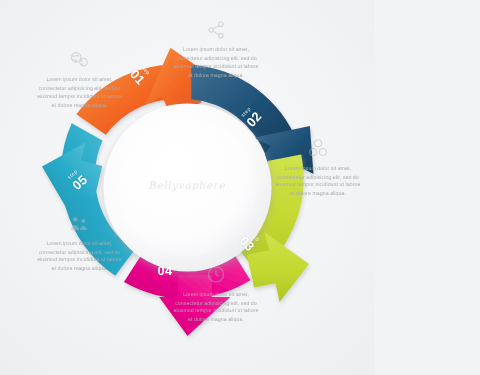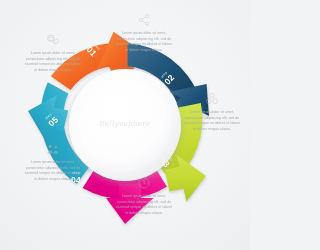--- a/index.html
+++ b/index.html
@@ -62,21 +62,21 @@
   .step-label .sl-num {
     display: block;
     font-size: 8.6px;
     font-weight: bold;
     letter-spacing: 0.2px;
   }
 
   #lbl-01 { left: 88px;  top: 44px;  transform: rotate(47deg); }
   #lbl-02 { left: 163px; top: 72px;  transform: rotate(-48deg); }
   #lbl-03 { left: 161px; top: 155px; transform: rotate(46deg); }
-  #lbl-04 { left: 71px;  top: 172px; transform: rotate(0deg); }
+  #lbl-04 { left: 105px;  top: 172px; transform: rotate(0deg); }
   #lbl-05 { left: 47px;  top: 114px; transform: rotate(-42deg); }
 
   
   .info-block {
     position: absolute;
     width: 58px;
   }
   .info-icon {
     display: block;
     margin: 0 auto 4px auto;

